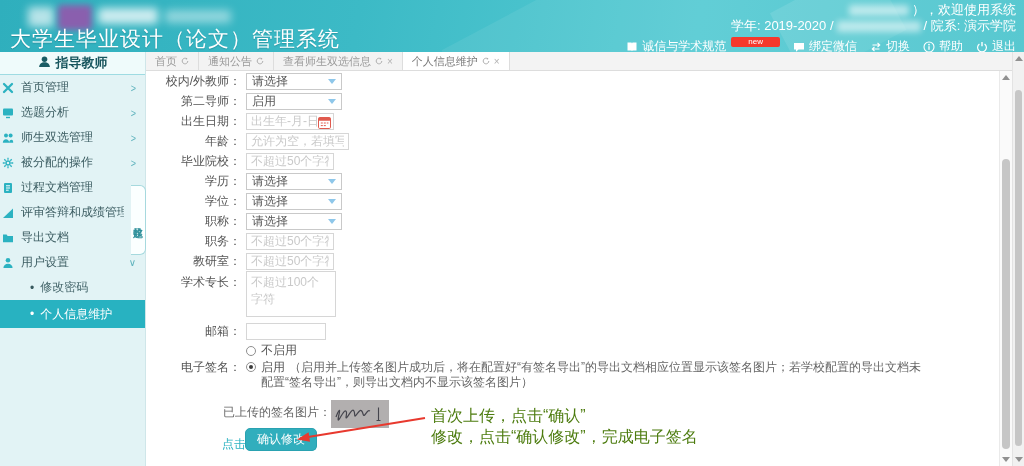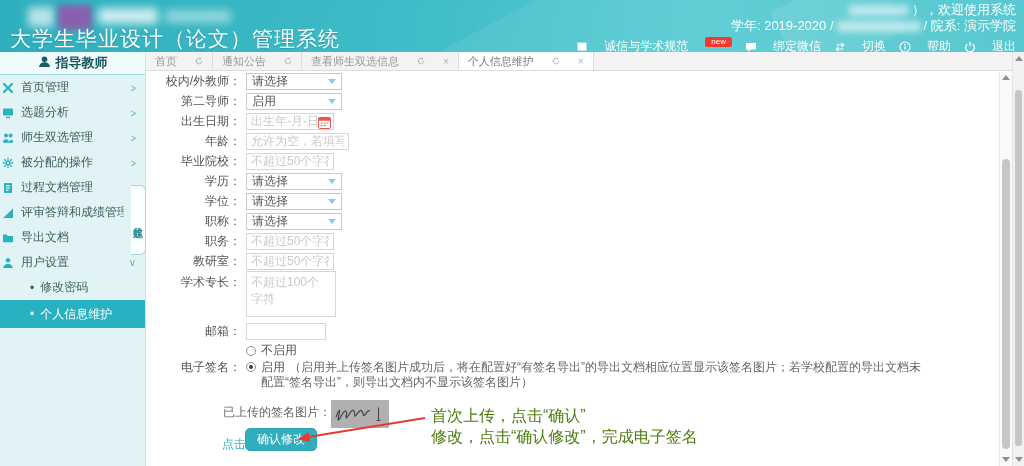--- a/index.html
+++ b/index.html
@@ -22,22 +22,22 @@
   .b2 { left:58px; top:5px; width:34px; height:25px; background:#8a5fae; filter:blur(3px); }
   .b3 { left:98px; top:8px; width:60px; height:16px; background:rgba(255,255,255,.75); }
   .b4 { left:165px; top:10px; width:66px; height:13px; background:rgba(255,255,255,.45); }
   .top-right { position:absolute; right:8px; top:2px; text-align:right; color:#fff; z-index:3; }
   .tr-line { font-size:13px; line-height:16px; white-space:nowrap; }
   .blur-inline { display:inline-block; vertical-align:middle; height:11px; border-radius:2px;
     background:rgba(255,255,255,.55); filter:blur(3px); margin:0 3px; }
   .w60{width:60px;} .w84{width:84px;}
   .top-links { display:flex; justify-content:flex-end; align-items:center; gap:13px; margin-top:4px;
     font-size:12px; }
-  .top-link { display:flex; align-items:center; gap:16px; color:#fff; cursor:pointer; position:relative; }
-  .badge-new { background:#f5392c; color:#fff; font-size:8px; line-height:10px; padding:0 6px;
+  .top-link { display:flex; align-items:center; gap:4px; color:#fff; cursor:pointer; position:relative; }
+  .badge-new { background:#f5392c; color:#fff; font-size:8px; line-height:10px; padding:0 17px;
     border-radius:2px; position:relative; top:-5px; margin-left:1px; }
   .micon { display:inline-flex; }
 
   
   .sidebar { position:absolute; left:0; top:52px; width:146px; height:414px; background:#e2f3f5;
     border-right:1px solid #cfe6e9; }
   .side-head { height:23px; background:#effbfb; border-bottom:1px solid #9edbe2; display:flex;
     align-items:center; justify-content:center; gap:5px; color:#18565e; font-size:13px; font-weight:bold; }
   .side-item { height:25px; display:flex; align-items:center; padding-left:2px; gap:7px;
     font-size:12px; color:#3c5d62; cursor:pointer; }
@@ -50,21 +50,21 @@
   .side-sub.active { height:28px; background:#28b2c1; color:#fff; }
   .side-sub.active .dot { color:#fff; }
   .collapse-tab { position:absolute; left:131px; top:185px; width:15px; height:70px; background:#fbffff;
     border:1px solid #a6d9de; border-left:none; border-radius:0 6px 6px 0; z-index:5;
     writing-mode:vertical-rl; text-orientation:upright; font-size:10px; line-height:13px;
     color:#2a8d98; display:flex; align-items:center; justify-content:center; cursor:pointer; }
 
   
   .tabbar { position:absolute; left:146px; top:52px; width:866px; height:19px; background:#f3f3f3;
     border-bottom:1px solid #ddd; display:flex; }
-  .tab { display:flex; align-items:center; gap:18px; padding:0 9px; font-size:11px; color:#999;
+  .tab { display:flex; align-items:center; gap:4px; padding:0 9px; font-size:11px; color:#999;
     border-right:1px solid #ddd; cursor:pointer; background:#f3f3f3; }
   .tab.active { background:#fff; color:#777; }
   .tab .x { color:#b2b2b2; font-size:10px; }
 
   
   .content { position:absolute; left:146px; top:71px; width:853px; height:395px; background:#fff;
     overflow:hidden; }
   .frow { display:flex; align-items:center; height:20px; }
   .flabel { width:100px; text-align:right; padding-right:5px; font-size:12px; color:#555;
     white-space:nowrap; flex:none; }

